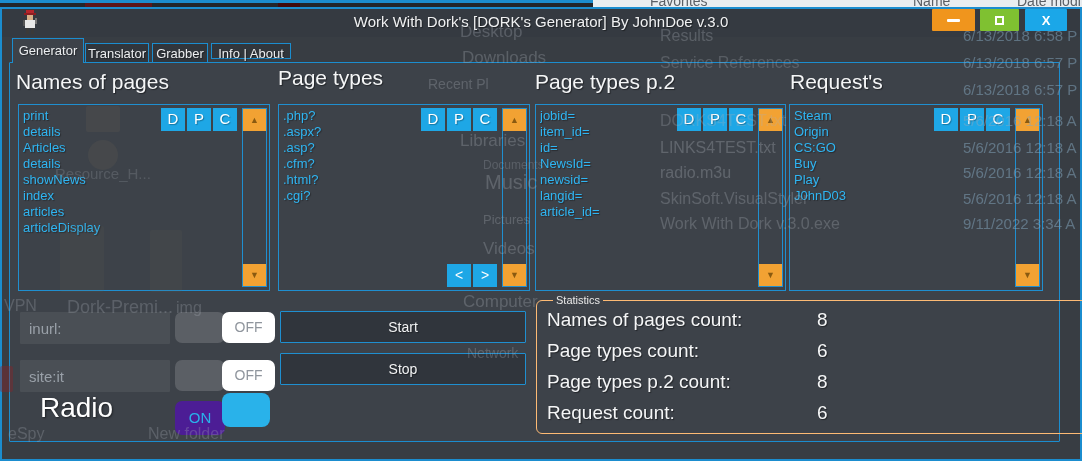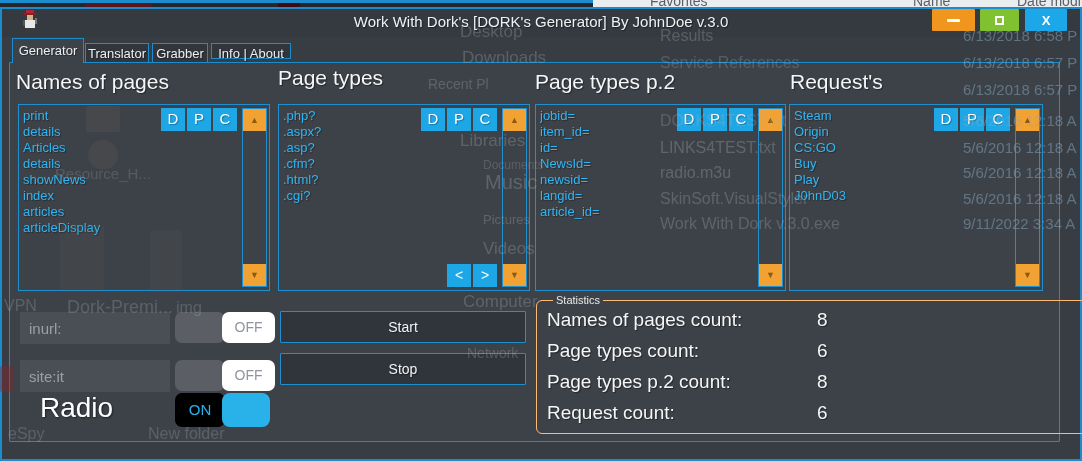--- a/index.html
+++ b/index.html
@@ -68,21 +68,21 @@
   .field{position:absolute;left:20px;width:150px;height:32px;background:#4a4f55;border:none;color:#99a0a8;
          font-size:15px;padding-left:9px;font-family:"Liberation Sans",sans-serif;border-radius:1px;}
   .field-inurl{top:312px;} .field-site{top:360px;}
   .toggle{position:absolute;left:175px;width:100px;height:31px;cursor:pointer;}
   .tg-1{top:312px;} .tg-2{top:360px;}
   .toggle .knob-off{position:absolute;left:0;top:0;width:50px;height:31px;background:#5b5f65;border-radius:7px;}
   .toggle .off-part{position:absolute;right:0;top:0;width:53px;height:31px;background:#ffffff;border-radius:7px;
                     color:#8f959d;font-size:14px;text-align:center;line-height:30px;}
   .radio-label{position:absolute;left:24px;top:392px;font-size:28px;color:#ffffff;text-shadow:1px 1px 2px rgba(0,0,0,.5);margin-left:16px;}
   .toggle-on{position:absolute;left:175px;top:393px;width:95px;height:34px;cursor:pointer;}
-  .toggle-on .on-part{position:absolute;left:0;top:0;width:50px;height:34px;background:#000000;border-radius:7px;
+  .toggle-on .on-part{position:absolute;left:0;top:8px;width:50px;height:34px;background:#4c1d95;border-radius:7px;
                       color:#29b2ea;font-size:15px;text-align:center;line-height:33px;}
   .toggle-on .knob-on{position:absolute;right:0;top:0;width:48px;height:34px;background:#29b2ea;border-radius:8px;}
 
   .cmd-btn{position:absolute;left:280px;width:246px;height:32px;border:1px solid #1f8fd0;background:#30353c;
            color:#f2f3f4;font-size:14px;text-align:center;line-height:30px;cursor:pointer;border-radius:1px;
            text-shadow:1px 1px 1px rgba(0,0,0,.4);}
   .btn-start{top:311px;} .btn-stop{top:353px;}
 
   
   .stats{position:absolute;left:536px;top:300px;width:610px;height:134px;border:1px solid #fdba74;border-radius:6px;}

